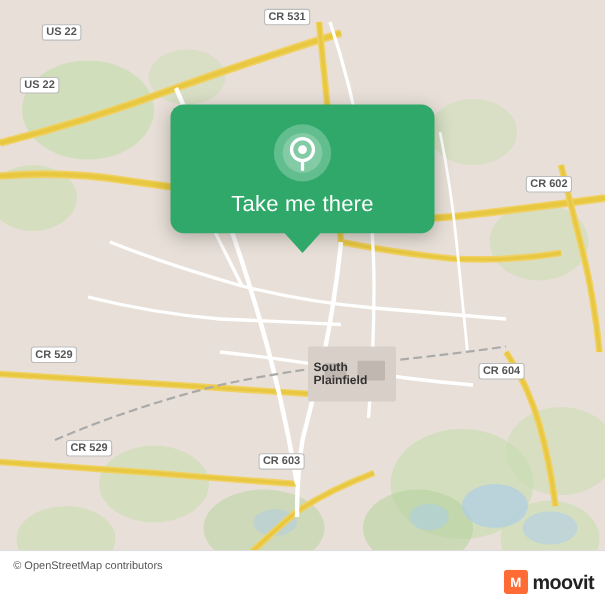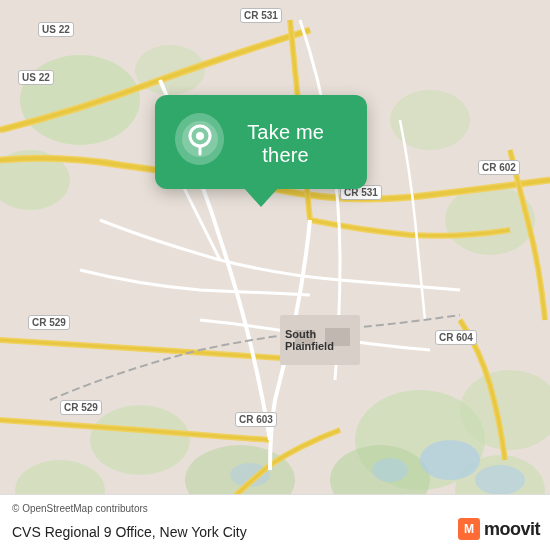--- a/index.html
+++ b/index.html
@@ -25,25 +25,25 @@
       position: absolute;
       top: 0; left: 0;
       width: 100%; height: 100%;
     }
 
     
     #popup-card {
       position: absolute;
       top: 95px;
       left: 155px;
-      width: 212px;
+      width: 240px;
       background: #2fa86a;
       border-radius: 12px;
       display: flex;
-      flex-direction: row;
+      flex-direction: column;
       align-items: center;
       padding: 18px 20px 14px 20px;
       box-shadow: 0 4px 16px rgba(0,0,0,0.25);
       z-index: 10;
     }
 
     #popup-card::after {
       content: '';
       position: absolute;
       bottom: -18px;
@@ -86,21 +86,21 @@
       width: 100%;
       background: white;
       padding: 8px 12px 10px 12px;
       z-index: 10;
       border-top: 1px solid #ddd;
     }
 
     #attribution {
       font-size: 10px;
       color: #555;
-      margin-bottom: 10px;
+      margin-bottom: 20px;
     }
 
     #location-label {
       font-size: 14px;
       color: #222;
       font-weight: 400;
     }
 
     #moovit-logo {
       position: absolute;
@@ -238,21 +238,20 @@
         <circle cx="20" cy="17" r="10" fill="none" stroke="white" stroke-width="3"></circle>
         <circle cx="20" cy="17" r="4" fill="white"></circle>
         <line x1="20" y1="27" x2="20" y2="35" stroke="white" stroke-width="3" stroke-linecap="round"></line>
       </svg>
     </div>
     <button id="take-me-there-btn">Take me there</button>
   </div>
 
   <div id="bottom-bar">
     <div id="attribution">© OpenStreetMap contributors</div>
-    <div id="location-label">CVS Regional 9 Office, New York City</div>
   </div>
 
   <div id="moovit-logo">
     <svg id="moovit-icon" viewBox="0 0 40 40" xmlns="http://www.w3.org/2000/svg">
       <rect width="40" height="40" rx="6" fill="#FF6B35"></rect>
       <text x="20" y="28" text-anchor="middle" font-size="22" font-weight="bold" fill="white" font-family="Arial">M</text>
     </svg>
     <span id="moovit-text" style="font-size:18px;font-weight:bold;color:#222;text-align:right;">moovit</span>
   </div>
 </div>

